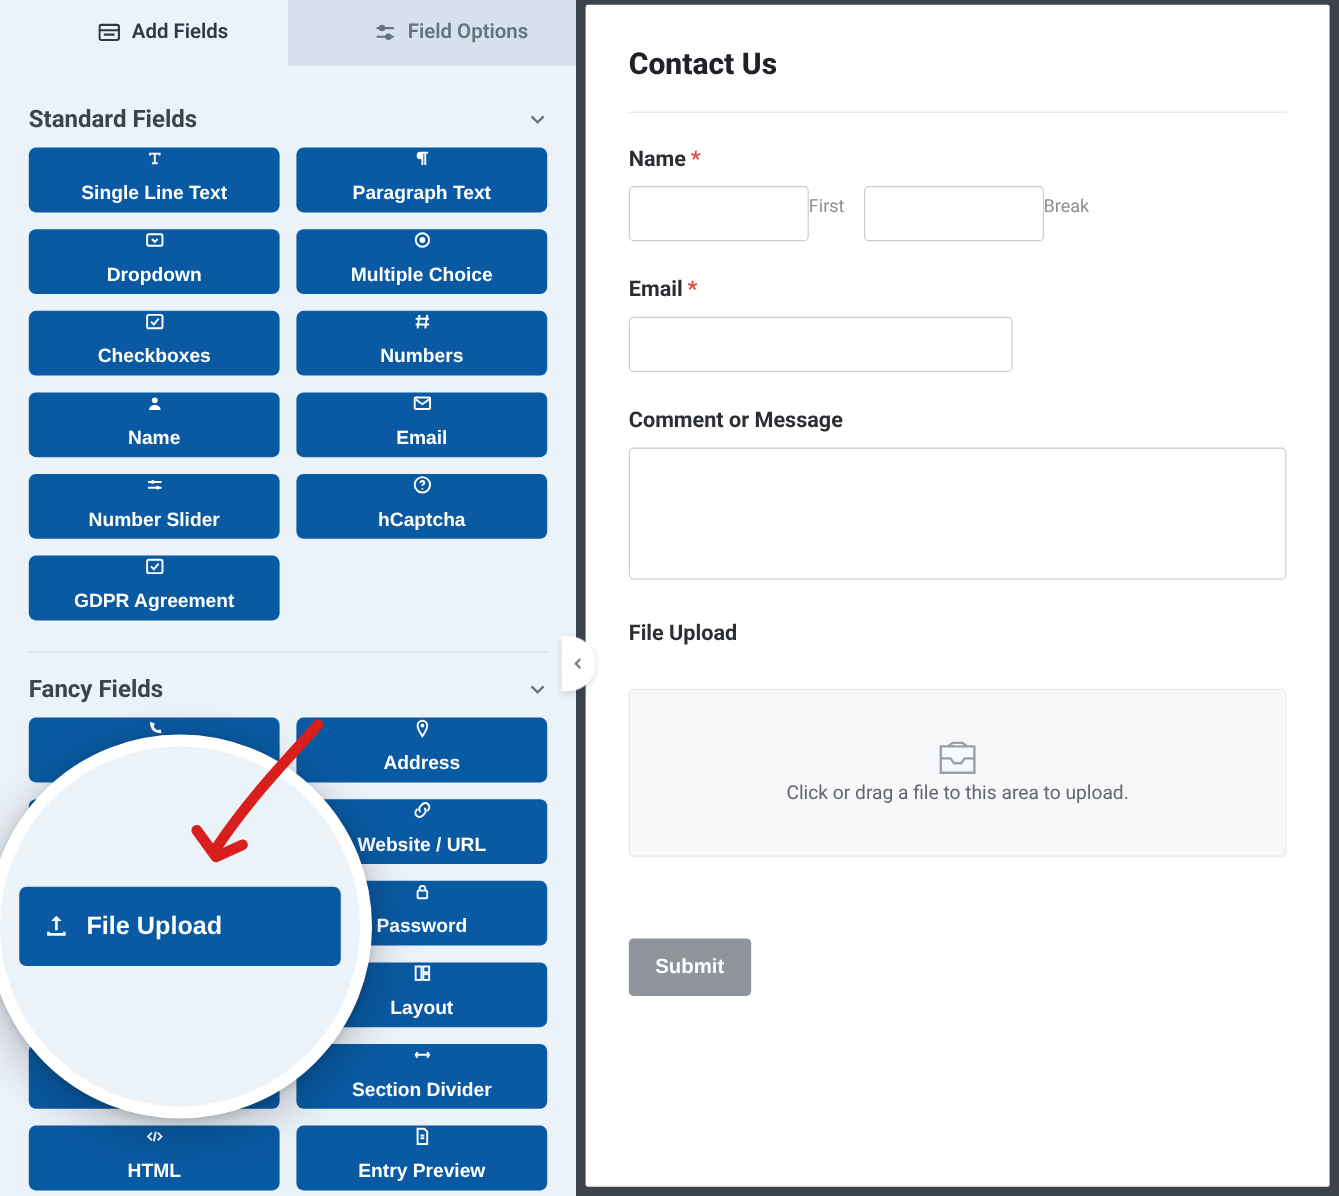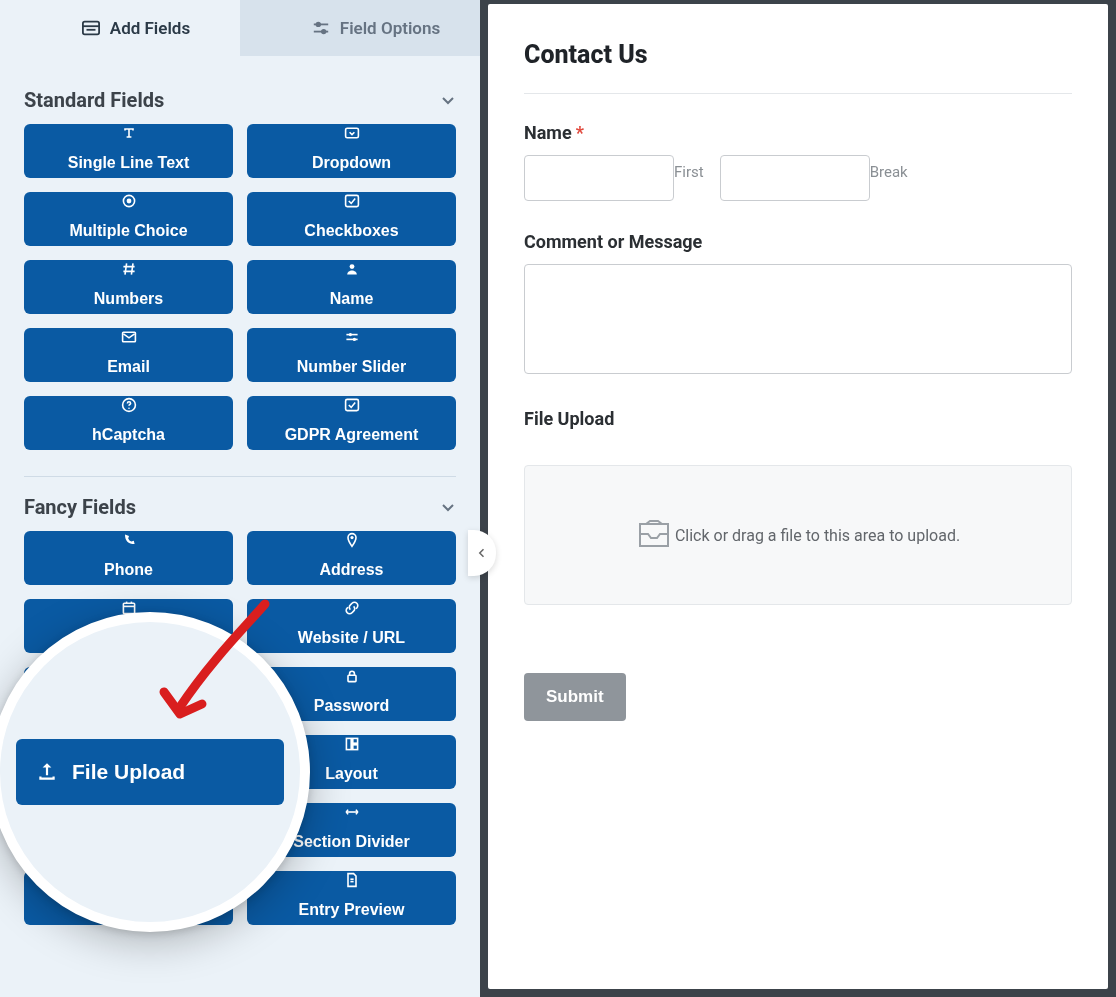--- a/index.html
+++ b/index.html
@@ -180,21 +180,21 @@
     padding: 10px;
     resize: none;
   }
   .dropzone {
     width: 100%;
     height: 140px;
     background: #f7f8f9;
     border: 1px solid #e4e7ea;
     border-radius: 4px;
     display:flex;
-    flex-direction:row;
+    flex-direction:column;
     align-items:center;
     justify-content:center;
     gap: 3px;
     color:#777c82;
     cursor:pointer;
     margin-top:36px;
   }
   .dropzone-text { font-size: 16px; color:#62666b;}
   .submit-btn {
     background: #8f959b;
@@ -294,20 +294,28 @@
             <span class="fi">
               <svg width="16" height="16" viewBox="0 0 20 20" fill="#fff">
                 <path d="M4 4h12v3h-2V6h-3v8h2v2H7v-2h2V6H6v1H4z"></path>
               </svg>
             </span>
             <span>Single Line Text</span>
           </button>
           <button class="field-btn">
             <span class="fi">
               <svg width="16" height="16" viewBox="0 0 20 20" fill="#fff">
+                <path d="M8 3a4 4 0 000 8h1v6h2V5h1v12h2V5h2V3z"></path>
+              </svg>
+            </span>
+            <span>Paragraph Text</span>
+          </button>
+          <button class="field-btn">
+            <span class="fi">
+              <svg width="16" height="16" viewBox="0 0 20 20" fill="#fff">
                 <rect x="2" y="4" width="16" height="12" rx="2" fill="none" stroke="#fff" stroke-width="2"></rect>
                 <polyline points="7,9 10,12 13,9" fill="none" stroke="#fff" stroke-width="2"></polyline>
               </svg>
             </span>
             <span>Dropdown</span>
           </button>
           <button class="field-btn">
             <span class="fi">
               <svg width="16" height="16" viewBox="0 0 20 20" fill="#fff">
                 <circle cx="10" cy="10" r="7" fill="none" stroke="#fff" stroke-width="2"></circle>
@@ -532,20 +540,26 @@
             <input class="text-input" style="">
             <span class="sublabel">First</span>
           </div>
           <div class="name-col">
             <input class="text-input" style="">
             <span class="sublabel">Break</span>
           </div>
         </div>
       </div>
 
+      <div class="form-field">
+        <label class="form-label">
+          <span>Email</span><span class="req">*</span>
+        </label>
+        <input class="email-input" style="">
+      </div>
 
       <div class="form-field">
         <label class="form-label">Comment or Message</label>
         <textarea class="textarea" style=""></textarea>
       </div>
 
       <div class="form-field">
         <label class="form-label">File Upload</label>
         <div class="dropzone">
           <span>

